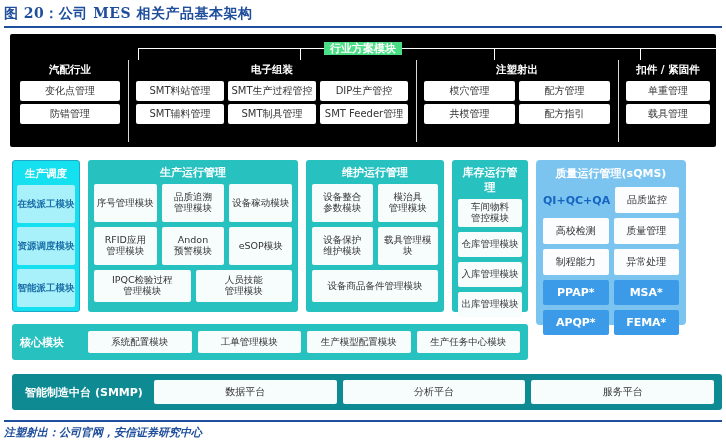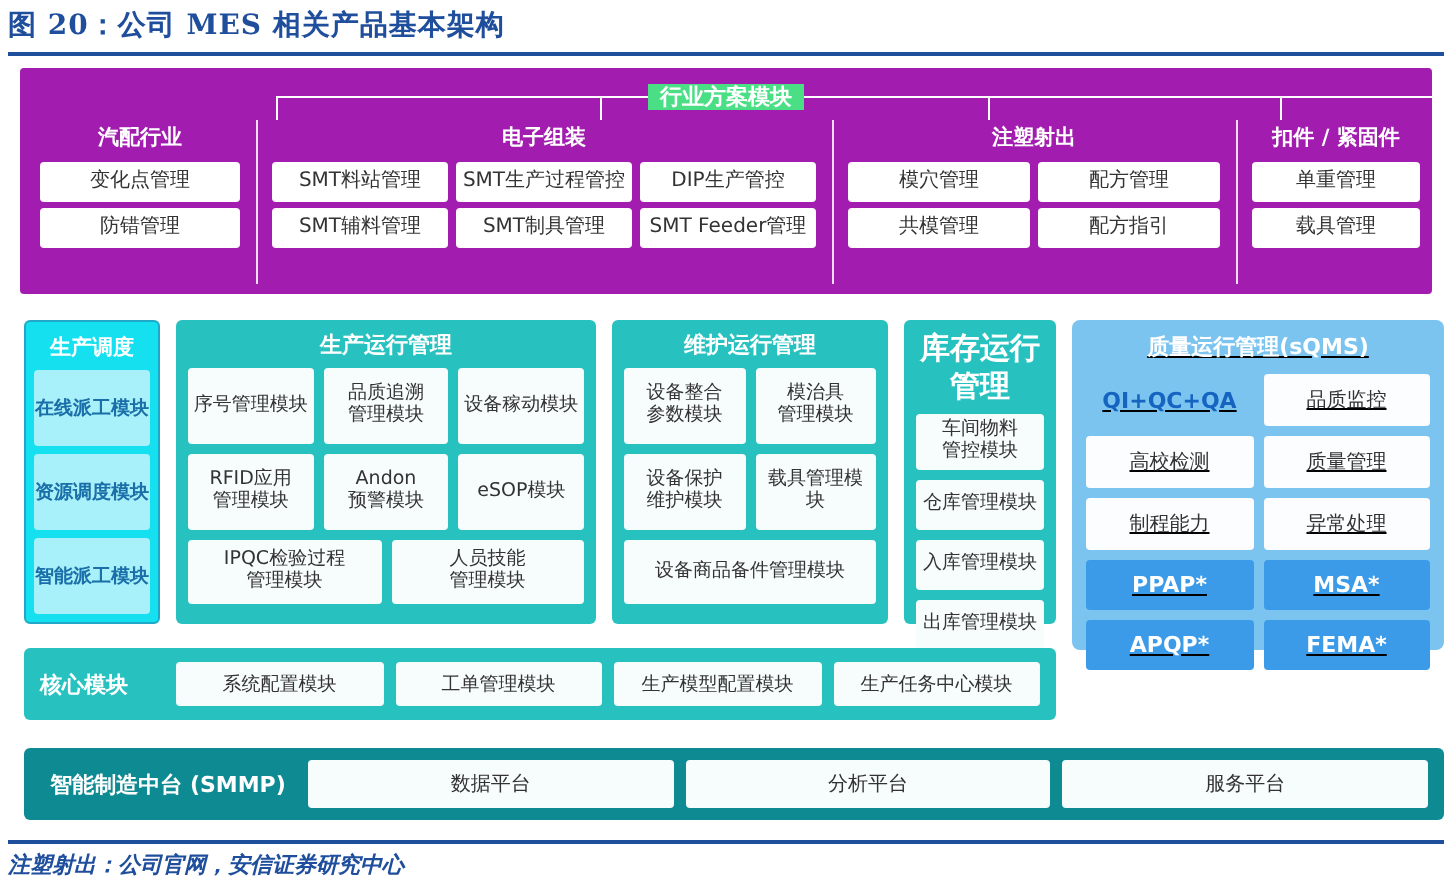--- a/index.html
+++ b/index.html
@@ -36,21 +36,21 @@
 
   
   .canvas {
     position: absolute; left: 4px; top: 32px; width: 718px; height: 384px;
     background: #ffffff;
   }
 
   
   .band-green {
     position: absolute; left: 6px; top: 2px; width: 706px; height: 113px;
-    background: #a21caf;
+    background: #000000;
     border-radius: 2px;
   }
   .band-title {
     position: absolute; top: 7px; left: 0; width: 100%;
     text-align: center; color: #ffffff; font-size: 11px; font-weight: bold;
   }
   .band-title span { background: #4ADE85; padding: 0 6px; position: relative; z-index: 2; }
   .connector-h {
     position: absolute; left: 128px; top: 14px; width: 578px; height: 1px;
     background: #ffffff;
@@ -96,21 +96,21 @@
   .panel-dispatch .panel-title { color: #ffffff; padding: 2px 0 4px; font-size: 10.5px;}
   .dispatch-cell {
     background: #A8F1FA; color: #1B6FA8; font-size: 9.5px; font-weight: bold;
     height: 38px; margin-bottom: 4px; border-radius: 2px;
     display: flex; align-items: center; justify-content: center;
   }
 
   .panel-prod { left: 84px; top: 128px; width: 210px; height: 152px; background: #27C2C0; padding: 0 6px 6px; }
   .panel-maint { left: 302px; top: 128px; width: 138px; height: 152px; background: #27C2C0; padding: 0 6px 6px; }
   .panel-inv  { left: 448px; top: 128px; width: 76px; height: 152px; background: #27C2C0; padding: 0 6px 6px; }
-  .panel-qms  { left: 532px; top: 128px; width: 186px; height: 165px; background: #7CC4F0; padding: 0 7px 7px; border-radius: 4px; text-decoration: underline; }
+  .panel-qms  { left: 532px; top: 128px; width: 150px; height: 165px; background: #7CC4F0; padding: 0 7px 7px; border-radius: 4px; }
 
   .grid-row { display: flex; gap: 5px; margin-bottom: 5px; }
 
   .qms-title { color: #ffffff; font-size: 11px; font-weight: bold; text-align: center; padding: 6px 0 6px; }
   .qms-cell { background: #FBFDFF; color: #333; font-size: 10px; height: 26px; border-radius: 2px;
               display:flex; align-items:center; justify-content:center; flex:1 1 0; }
   .qms-cell-accent { background: #7CC4F0; color: #1565C0; font-weight: bold; font-size: 11px; }
   .qms-cell-dark { background: #3C9BE8; color: #ffffff; font-weight: bold; font-size: 11px; height: 25px; }
 
   
@@ -241,21 +241,21 @@
       <div class="grid-row">
         <div class="cell" style="flex:1 1 0;height:38px;">设备保护<br>维护模块</div>
         <div class="cell" style="flex:1 1 0;height:38px;font-family:Liberation Serif, serif;">载具管理模块</div>
       </div>
       <div class="grid-row">
         <div class="cell" style="flex:1 1 0;height:32px;">设备商品备件管理模块</div>
       </div>
     </div>
 
     <div class="panel panel-inv">
-      <div class="panel-title" style="font-size:15px;">库存运行管理</div>
+      <div class="panel-title" style="font-size:11px;">库存运行管理</div>
       <div class="grid-row">
         <div class="cell" style="flex:1 1 0;height:28px;">车间物料<br>管控模块</div>
       </div>
       <div class="grid-row">
         <div class="cell" style="flex:1 1 0;height:25px;">仓库管理模块</div>
       </div>
       <div class="grid-row">
         <div class="cell" style="flex:1 1 0;height:25px;">入库管理模块</div>
       </div>
       <div class="grid-row">

